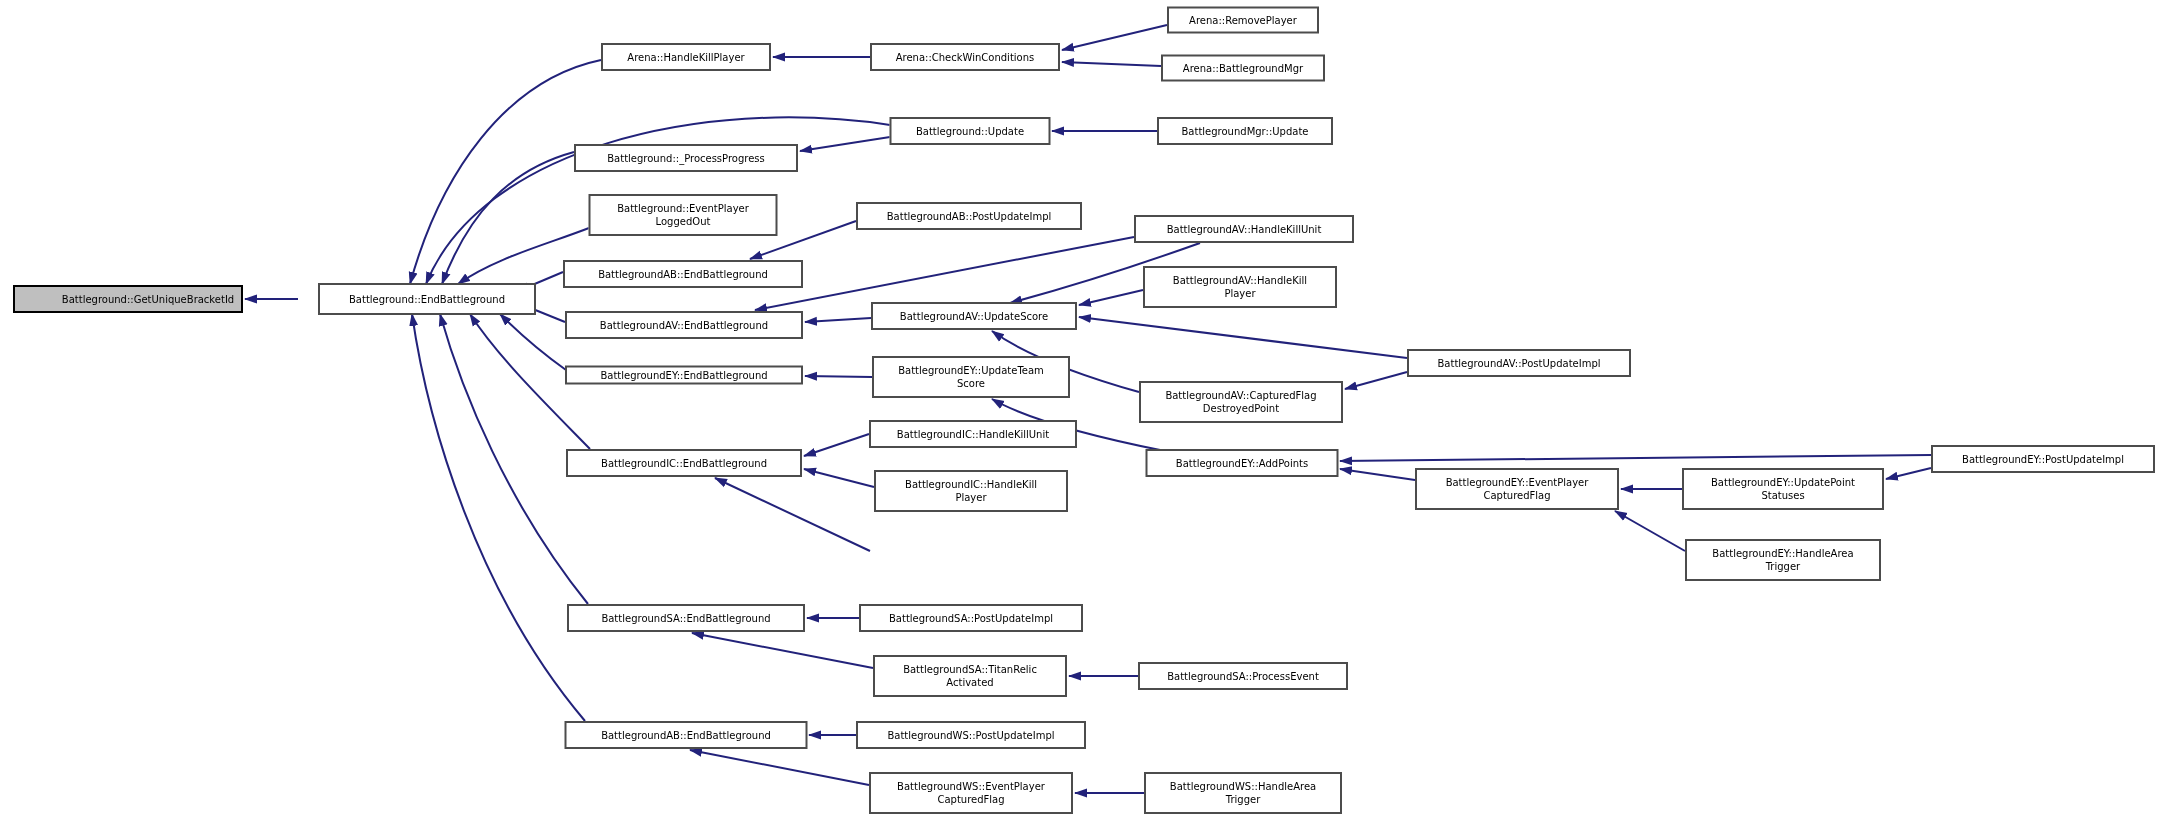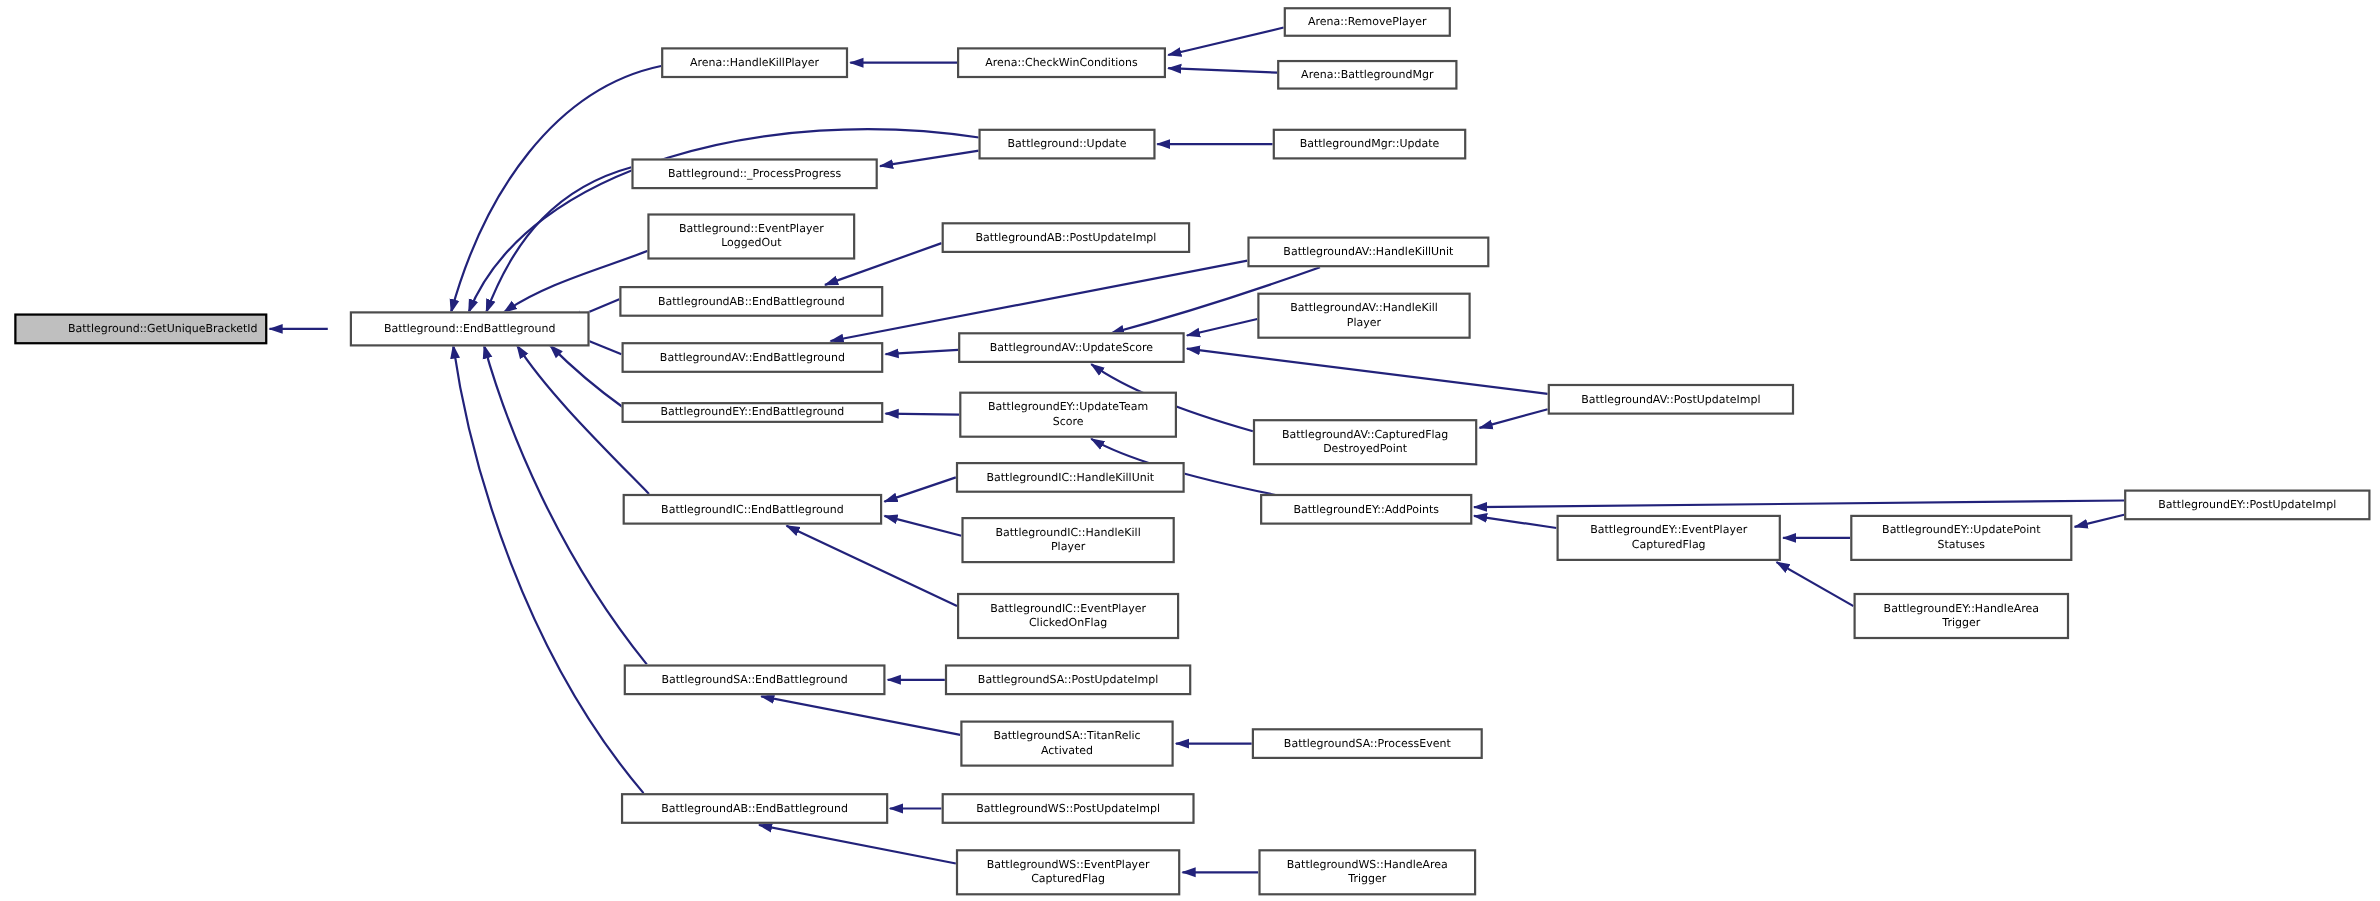--- a/index.html
+++ b/index.html
@@ -128,22 +128,20 @@
     <div class="node" style="left: 1517px; top: 489px; min-width: 204px; height: 42px;">BattlegroundEY::EventPlayer
 CapturedFlag</div>
     <div class="node" style="left: 1783px; top: 489px; min-width: 202px; height: 42px;">BattlegroundEY::UpdatePoint
 Statuses</div>
     <div class="node" style="left: 1783px; top: 560px; min-width: 196px; height: 42px;">BattlegroundEY::HandleArea
 Trigger</div>
     <div class="node" style="left: 684px; top: 463px; min-width: 236px; height: 28px;">BattlegroundIC::EndBattleground</div>
     <div class="node" style="left: 973px; top: 434px; min-width: 208px; height: 28px;">BattlegroundIC::HandleKillUnit</div>
     <div class="node" style="left: 971px; top: 491px; min-width: 194px; height: 42px;">BattlegroundIC::HandleKill
 Player</div>
-    <div class="node" style="left: 971px; top: 560px; min-width: 202px; height: 42px;">BattlegroundIC::EventPlayer
-ClickedOnFlag</div>
     <div class="node" style="left: 686px; top: 618px; min-width: 238px; height: 28px;">BattlegroundSA::EndBattleground</div>
     <div class="node" style="left: 971px; top: 618px; min-width: 224px; height: 28px;">BattlegroundSA::PostUpdateImpl</div>
     <div class="node" style="left: 970px; top: 676px; min-width: 194px; height: 42px;">BattlegroundSA::TitanRelic
 Activated</div>
     <div class="node" style="left: 1243px; top: 676px; min-width: 210px; height: 28px;">BattlegroundSA::ProcessEvent</div>
     <div class="node" style="left: 686px; top: 735px; min-width: 243px; height: 28px;">BattlegroundAB::EndBattleground</div>
     <div class="node" style="left: 971px; top: 735px; min-width: 230px; height: 28px;">BattlegroundWS::PostUpdateImpl</div>
     <div class="node" style="left: 971px; top: 793px; min-width: 204px; height: 42px;">BattlegroundWS::EventPlayer
 CapturedFlag</div>
     <div class="node" style="left: 1243px; top: 793px; min-width: 198px; height: 42px;">BattlegroundWS::HandleArea

